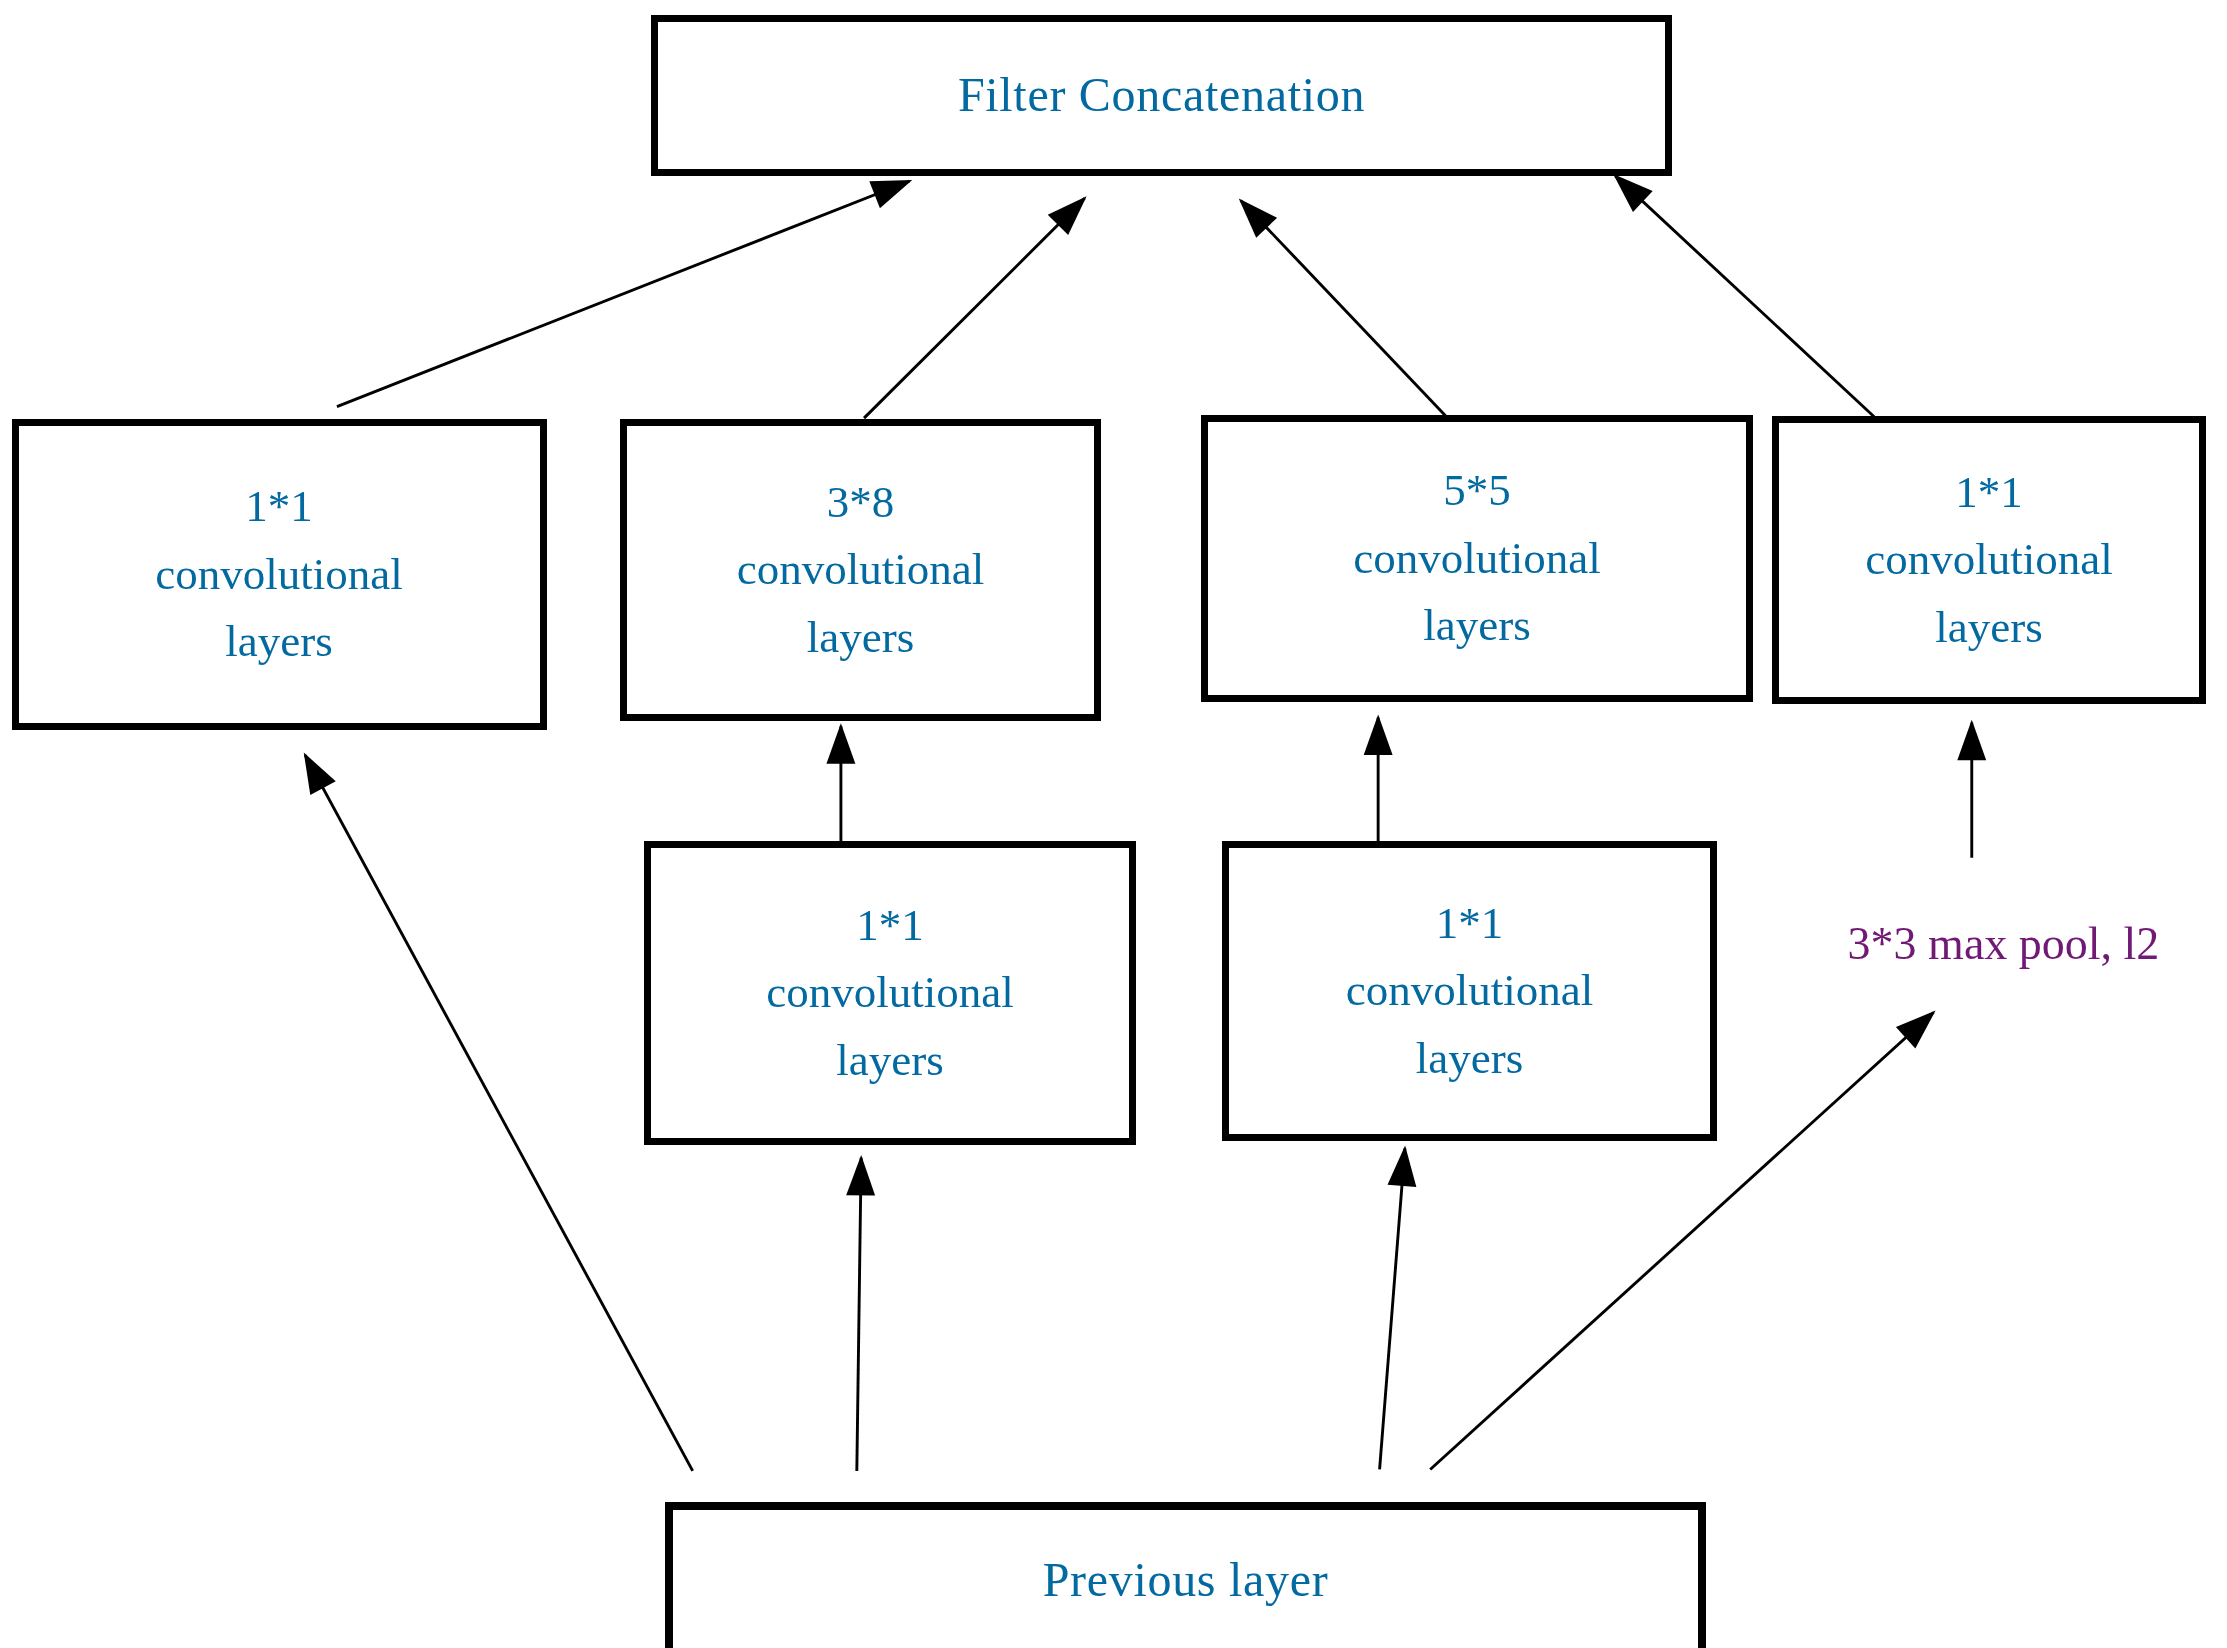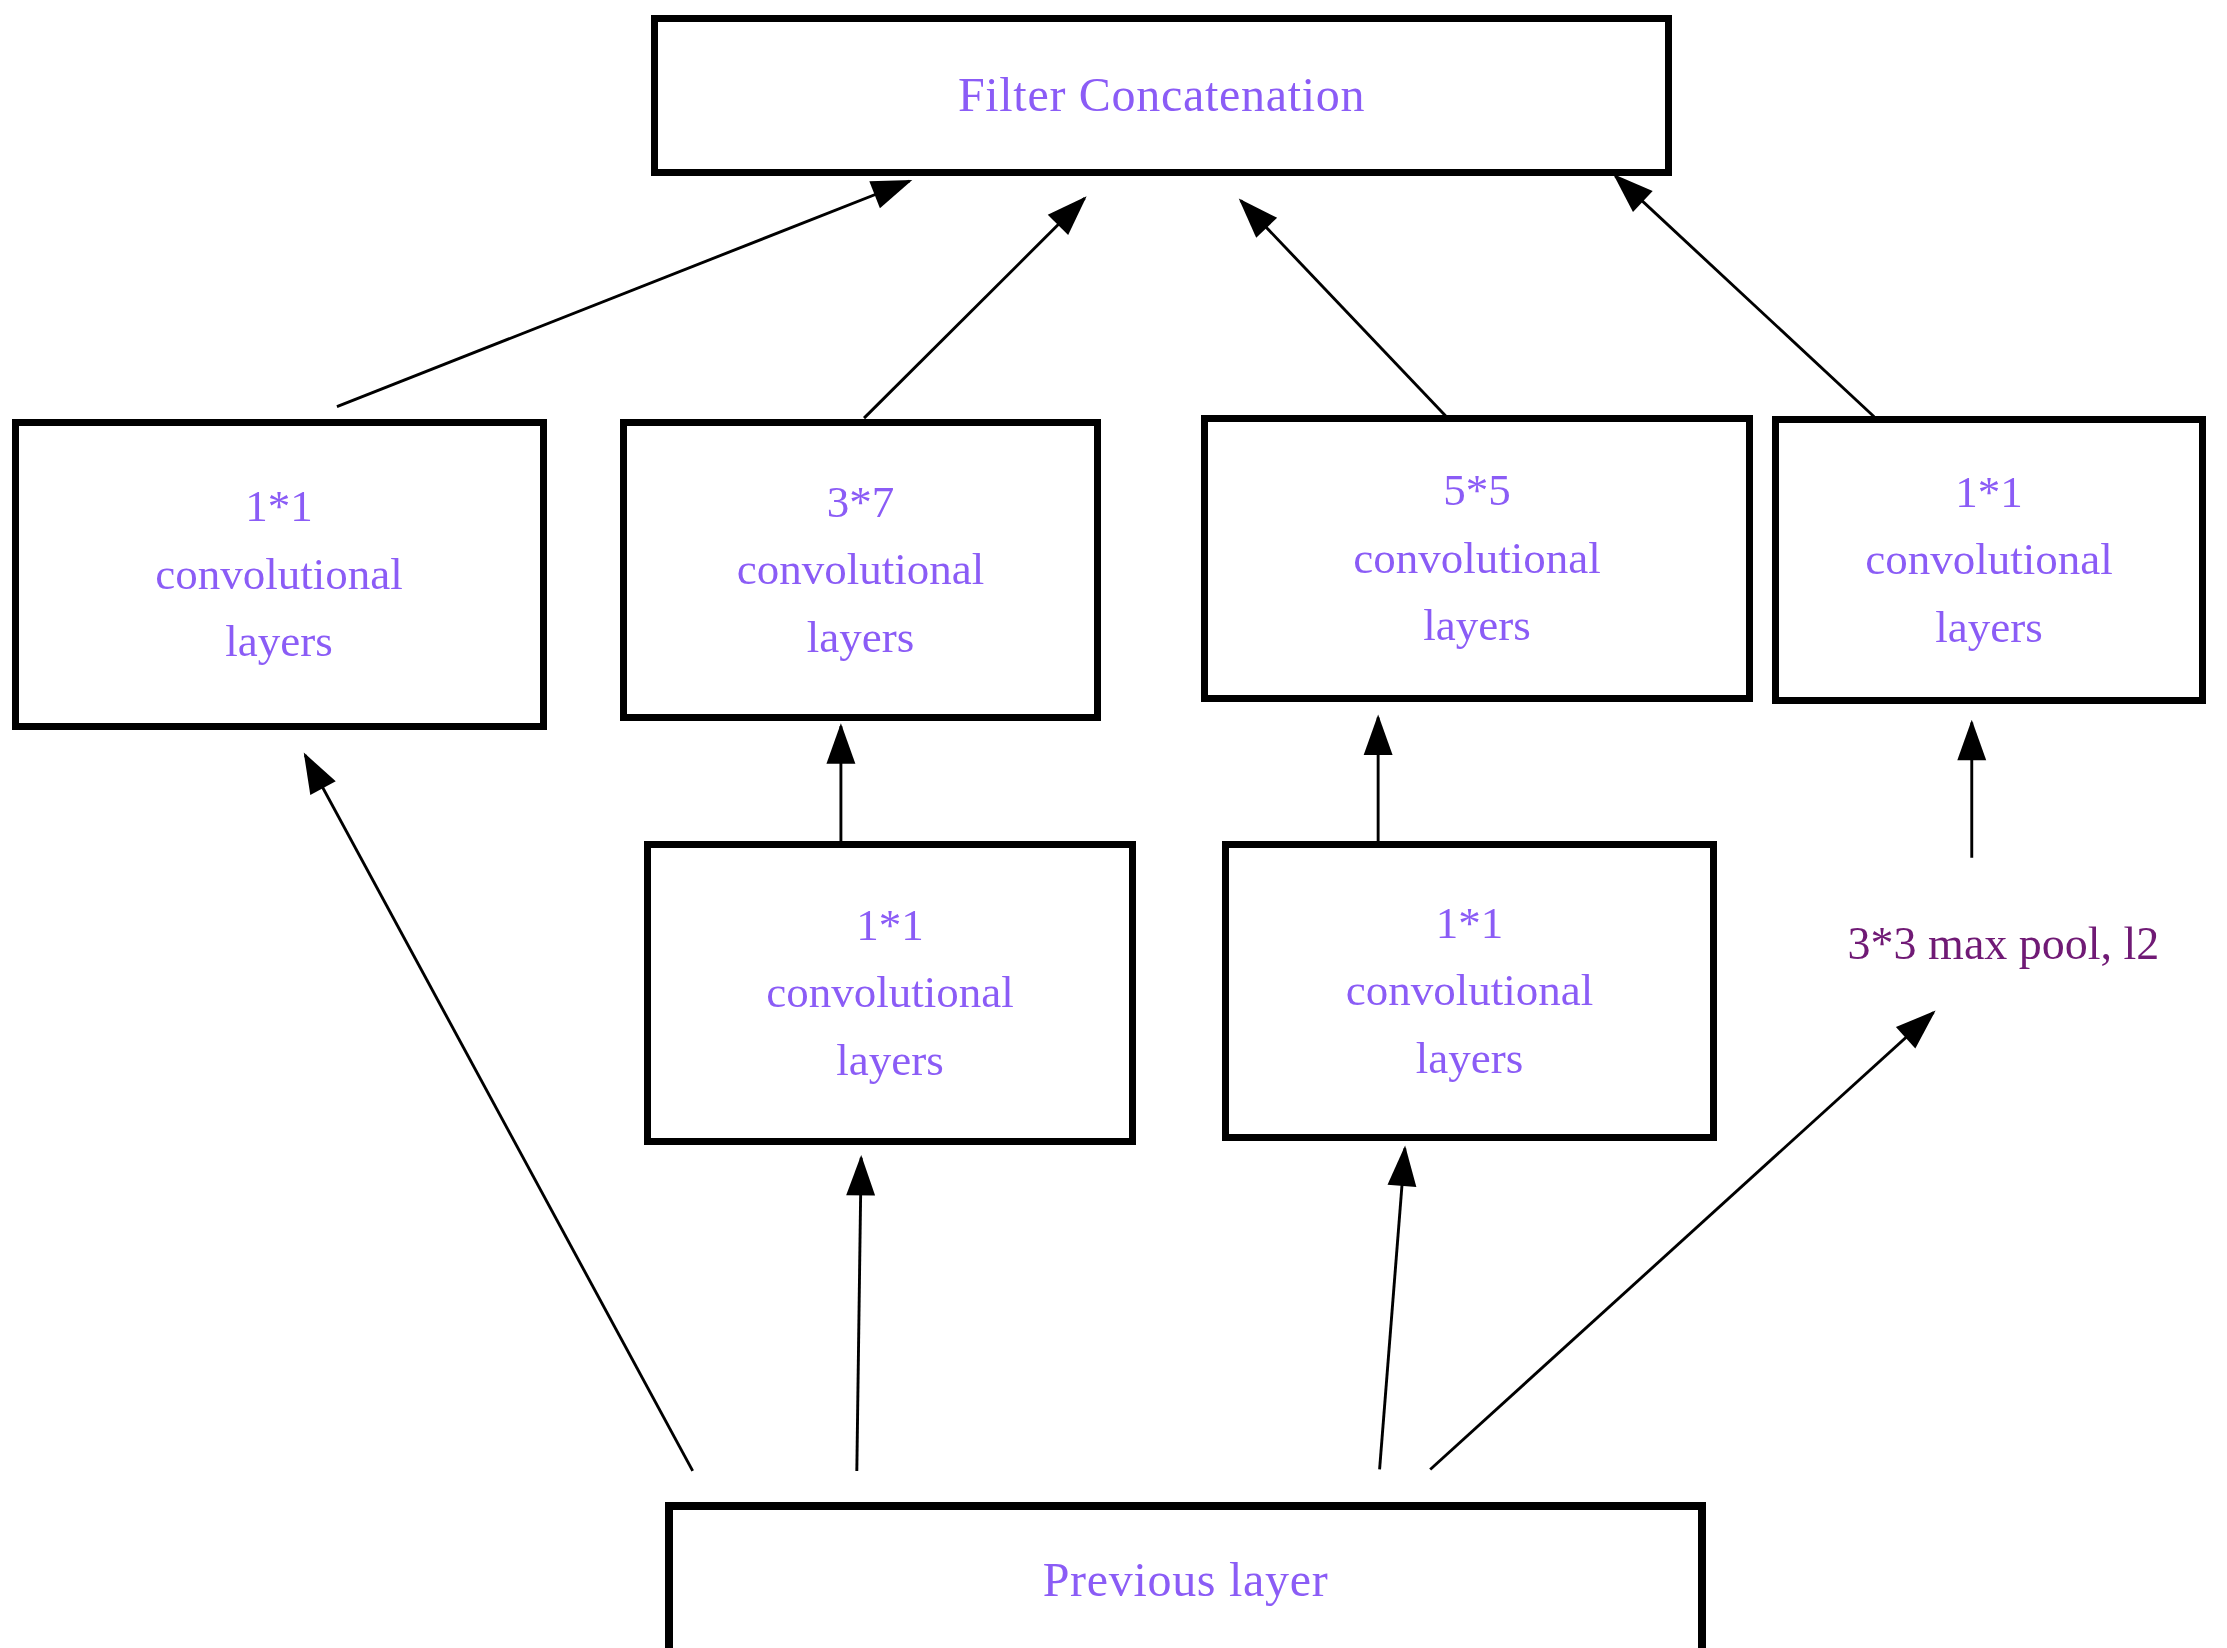--- a/index.html
+++ b/index.html
@@ -30,21 +30,21 @@
     background: #ffffff;
     display: flex;
     align-items: center;
     justify-content: center;
     text-align: center;
   }
   .lbl {
     white-space: pre-line;
     font-size: 45px;
     line-height: 1.5;
-    color: #8b5cf6;
+    color: #0369a1;
   }
   .lbl-big {
     font-size: 48px;
     letter-spacing: 0.7px;
   }
   #node-filter-concatenation { left: 651px; top: 14.5px;  width: 1021px; height: 161px; }
   #node-branch1-conv         { left: 11.6px;  top: 419px; width: 535px;  height: 311px; }
   #node-branch2-conv         { left: 620px; top: 419px; width: 481px;  height: 302px; }
   #node-branch3-conv         { left: 1201px; top: 415px; width: 552px; height: 287px; }
   #node-branch4-conv         { left: 1772px; top: 416px; width: 434px; height: 288px; }
@@ -97,21 +97,21 @@
     <span class="lbl lbl-big">Filter Concatenation</span>
   </div>
 
   <div class="box" id="node-branch1-conv">
     <span class="lbl">1*1
 convolutional
 layers</span>
   </div>
 
   <div class="box" id="node-branch2-conv">
-    <span class="lbl">3*7
+    <span class="lbl">3*8
 convolutional
 layers</span>
   </div>
 
   <div class="box" id="node-branch3-conv">
     <span class="lbl">5*5
 convolutional
 layers</span>
   </div>
 

